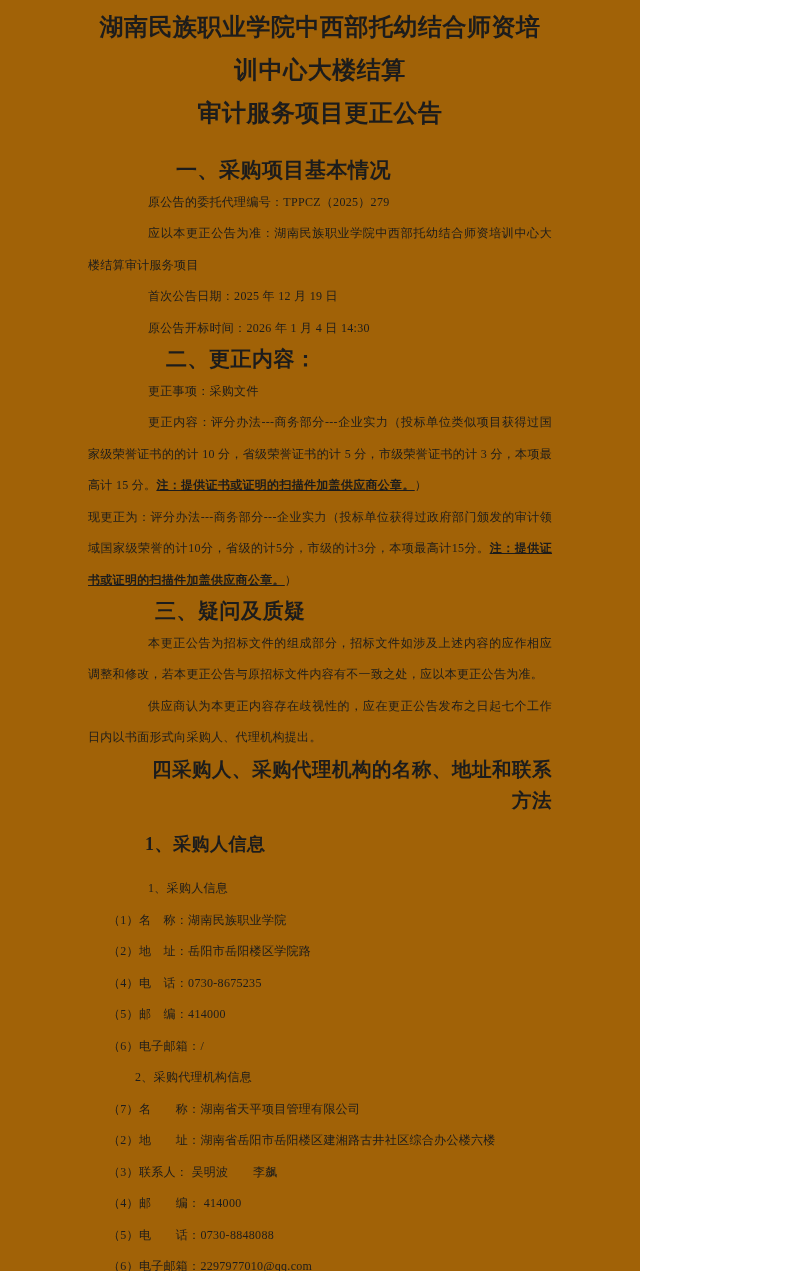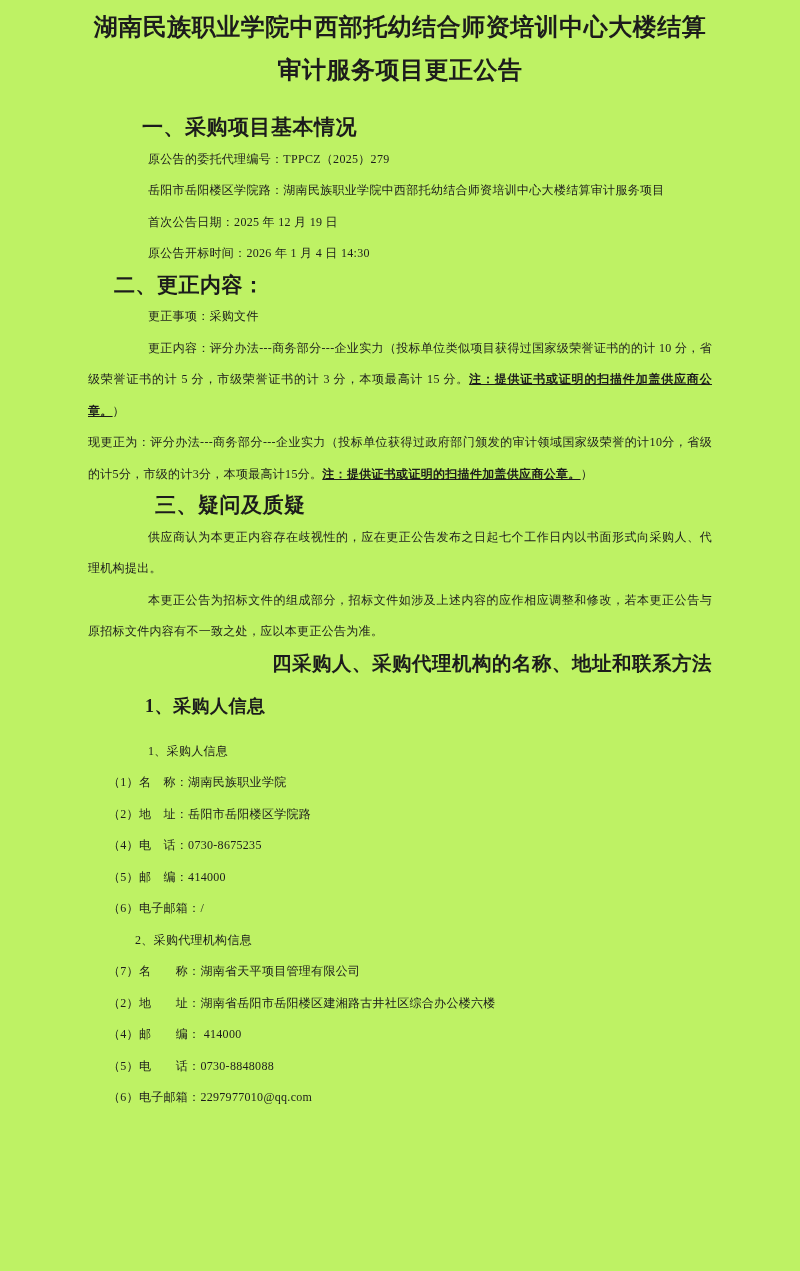--- a/index.html
+++ b/index.html
@@ -9,24 +9,24 @@
   }
   body {
     width: 800px;
     height: 1271px;
     overflow: hidden;
     font-family: "Liberation Serif", "DejaVu Serif", serif;
     color: #1c1c1c;
   }
   .page {
     box-sizing: border-box;
-    width: 800px;
+    width: 640px;
     height: 1271px;
     padding: 6px 88px 0 88px;
-    background: #bef264;
+    background: #a16207;
   }
   
   .doc-title {
     font-size: 24px;
     font-weight: bold;
     text-align: center;
     line-height: 43px;
     letter-spacing: 0.5px;
   }
   
@@ -36,22 +36,22 @@
     line-height: 31.5px;
     text-align: justify;
     letter-spacing: 0.3px;
   }
   .h-section {
     font-weight: bold;
     font-size: 21px;
     letter-spacing: 0.5px;
     text-align: left;
   }
-  .h1-indent { margin-left: 54px; }
-  .h2-indent { margin-left: 26px; }
+  .h1-indent { margin-left: 88px; }
+  .h2-indent { margin-left: 78px; }
   .h3-indent { margin-left: 67px; }
   .h4-indent { margin-left: 60px; font-size: 19.5px; text-align: right; }
   .first-indent { text-indent: 60px; }
   .no-indent { text-indent: 0; }
   .bold-inline { font-weight: bold; text-decoration: underline; }
   .h-sub-bold {
     font-weight: bold;
     font-size: 18px;
     margin-left: 57px;
     margin-top: 12px;
@@ -67,43 +67,44 @@
 
 <div class="page">
 
   <div class="doc-title">
     <div>湖南民族职业学院中西部托幼结合师资培训中心大楼结算</div>
     <div>审计服务项目更正公告</div>
   </div>
 
   <p class="h-section h1-indent sect-gap">一、采购项目基本情况</p>
   <p class="first-indent">原公告的委托代理编号：TPPCZ（2025）279</p>
-  <p class="first-indent">岳阳市岳阳楼区学院路：湖南民族职业学院中西部托幼结合师资培训中心大楼结算审计服务项目</p>
+  <p class="first-indent">应以本更正公告为准：湖南民族职业学院中西部托幼结合师资培训中心大楼结算审计服务项目</p>
   <p class="first-indent">首次公告日期：2025 年 12 月 19 日</p>
   <p class="first-indent">原公告开标时间：2026 年 1 月 4 日 14:30</p>
 
   <p class="h-section h2-indent">二、更正内容：</p>
   <p class="first-indent">更正事项：采购文件</p>
   <p class="first-indent"><span>更正内容：评分办法---商务部分---企业实力（投标单位类似项目获得过国家级荣誉证书的的计 10 分，省级荣誉证书的计 5 分，市级荣誉证书的计 3 分，本项最高计 15 分。</span><span class="bold-inline">注：提供证书或证明的扫描件加盖供应商公章。</span><span>）</span></p>
   <p class="no-indent"><span>现更正为：评分办法---商务部分---企业实力（投标单位获得过政府部门颁发的审计领域国家级荣誉的计10分，省级的计5分，市级的计3分，本项最高计15分。</span><span class="bold-inline">注：提供证书或证明的扫描件加盖供应商公章。</span><span>）</span></p>
 
   <p class="h-section h3-indent">三、疑问及质疑</p>
+  <p class="first-indent">本更正公告为招标文件的组成部分，招标文件如涉及上述内容的应作相应调整和修改，若本更正公告与原招标文件内容有不一致之处，应以本更正公告为准。</p>
   <p class="first-indent">供应商认为本更正内容存在歧视性的，应在更正公告发布之日起七个工作日内以书面形式向采购人、代理机构提出。</p>
-  <p class="first-indent">本更正公告为招标文件的组成部分，招标文件如涉及上述内容的应作相应调整和修改，若本更正公告与原招标文件内容有不一致之处，应以本更正公告为准。</p>
 
   <p class="h-section h4-indent">四采购人、采购代理机构的名称、地址和联系方法</p>
   <p class="h-sub-bold">1、采购人信息</p>
 
   <p class="sub-regular">1、采购人信息</p>
   <p class="contact-line">（1）名　称：湖南民族职业学院</p>
   <p class="contact-line">（2）地　址：岳阳市岳阳楼区学院路</p>
   <p class="contact-line">（4）电　话：0730-8675235</p>
   <p class="contact-line">（5）邮　编：414000</p>
   <p class="contact-line">（6）电子邮箱：/</p>
 
   <p class="sub-regular-2">2、采购代理机构信息</p>
   <p class="contact-line">（7）名　　称：湖南省天平项目管理有限公司</p>
   <p class="contact-line">（2）地　　址：湖南省岳阳市岳阳楼区建湘路古井社区综合办公楼六楼</p>
+  <p class="contact-line">（3）联系人： 吴明波　　李飙</p>
   <p class="contact-line">（4）邮　　编： 414000</p>
   <p class="contact-line">（5）电　　话：0730-8848088</p>
   <p class="contact-line">（6）电子邮箱：2297977010@qq.com</p>
 
 </div>
 
 </body></html>

